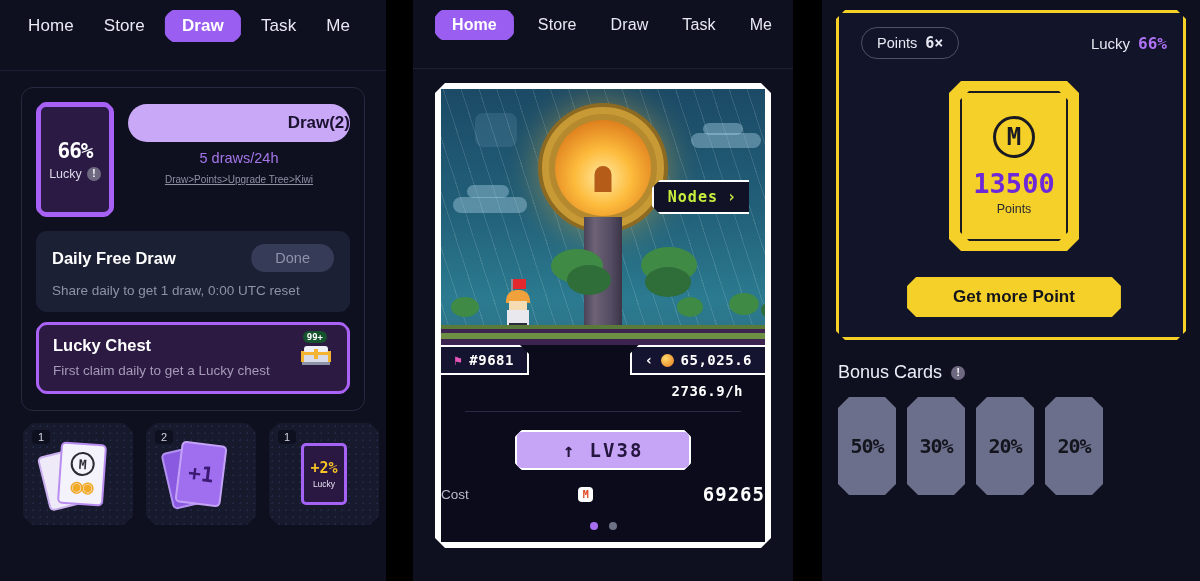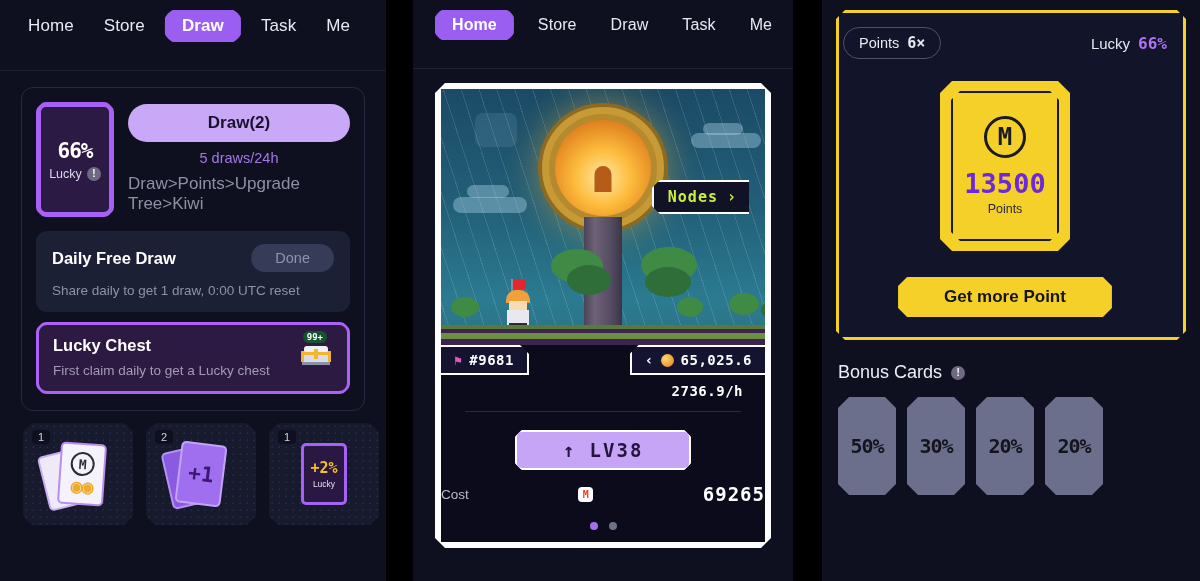--- a/index.html
+++ b/index.html
@@ -87,28 +87,28 @@
     background:#6e6880; color:#fff; font-size:10px; font-weight:bold;
     line-height:1;
   }
 
   .draw-right { flex: 1; display:flex; flex-direction:column; align-items:center; gap:8px; padding-top:2px;}
   .btn-draw {
     width: 100%;
     background: #c9a8f7;
     color: #1b1230;
     font-size: 17px; font-weight: bold;
-    text-align: center;
+    text-align: right;
     padding: 9px 0;
     border-radius: 19px;
     cursor:pointer;
     clip-path: polygon(6px 0,calc(100% - 6px) 0,100% 6px,100% calc(100% - 6px),calc(100% - 6px) 100%,6px 100%,0 calc(100% - 6px),0 6px);
   }
   .draws-line { color:#a476e8; font-size:14.5px; }
-  .path-line  { color:#8e90a4; font-size:17px; }
+  .path-line  { color:#8e90a4; font-size:10px;text-decoration:underline; }
 
   .sub-card {
     margin-top: 14px;
     background: #1c2035;
     border-radius: 11px;
     padding: 13px 16px 14px 16px;
   }
   .sub-row { display:flex; align-items:center; justify-content:space-between; }
   .sub-title { color:#ffffff; font-size:16.5px; font-weight:bold; }
   .btn-done {
@@ -298,21 +298,21 @@
   .cost-val { color:#ffffff; font-size:19px; font-weight:bold; font-family:"DejaVu Sans Mono", monospace; letter-spacing:1px;}
   .dots { display:flex; gap:11px; justify-content:center; margin-top:17px; padding-bottom:12px;}
   .dot { width:8px;height:8px;border-radius:50%;background:#6d7287;}
   .dot.on { background:#a86ef0; }
 
   
   .points-frame {
     margin: 10px 14px 0 14px;
     border: 3px solid #f5d028;
     background:#12142a;
-    padding: 14px 16px 20px 4px;
+    padding: 14px 16px 20px 22px;
     clip-path: polygon(9px 0,calc(100% - 9px) 0,100% 9px,100% calc(100% - 9px),calc(100% - 9px) 100%,9px 100%,0 calc(100% - 9px),0 9px);
   }
   .points-top { display:flex; align-items:center; justify-content:space-between; }
   .pts-chip {
     border:1px solid #4c5068; color:#e7e8f2;
     font-size:14.5px; padding:6px 15px; border-radius:16px;
     display:flex; align-items:center; gap:8px;
     clip-path: polygon(6px 0,calc(100% - 6px) 0,100% 6px,100% calc(100% - 6px),calc(100% - 6px) 100%,6px 100%,0 calc(100% - 6px),0 6px);
     cursor:pointer;
   }

